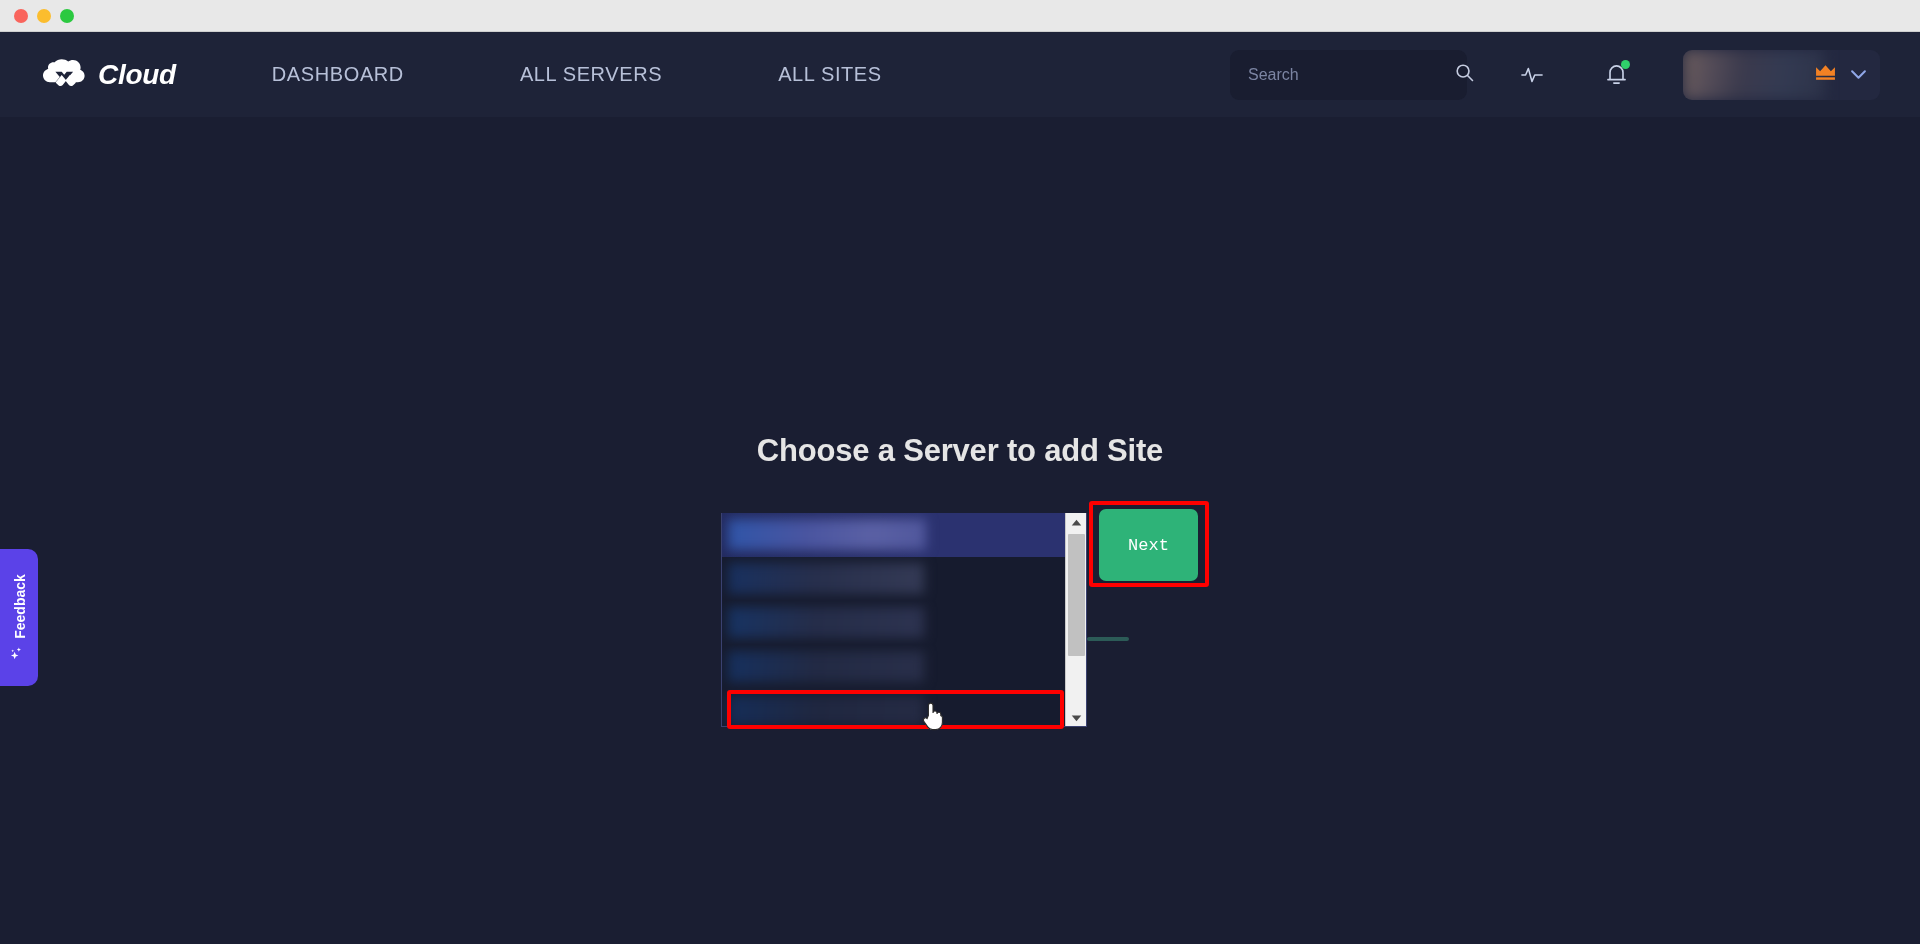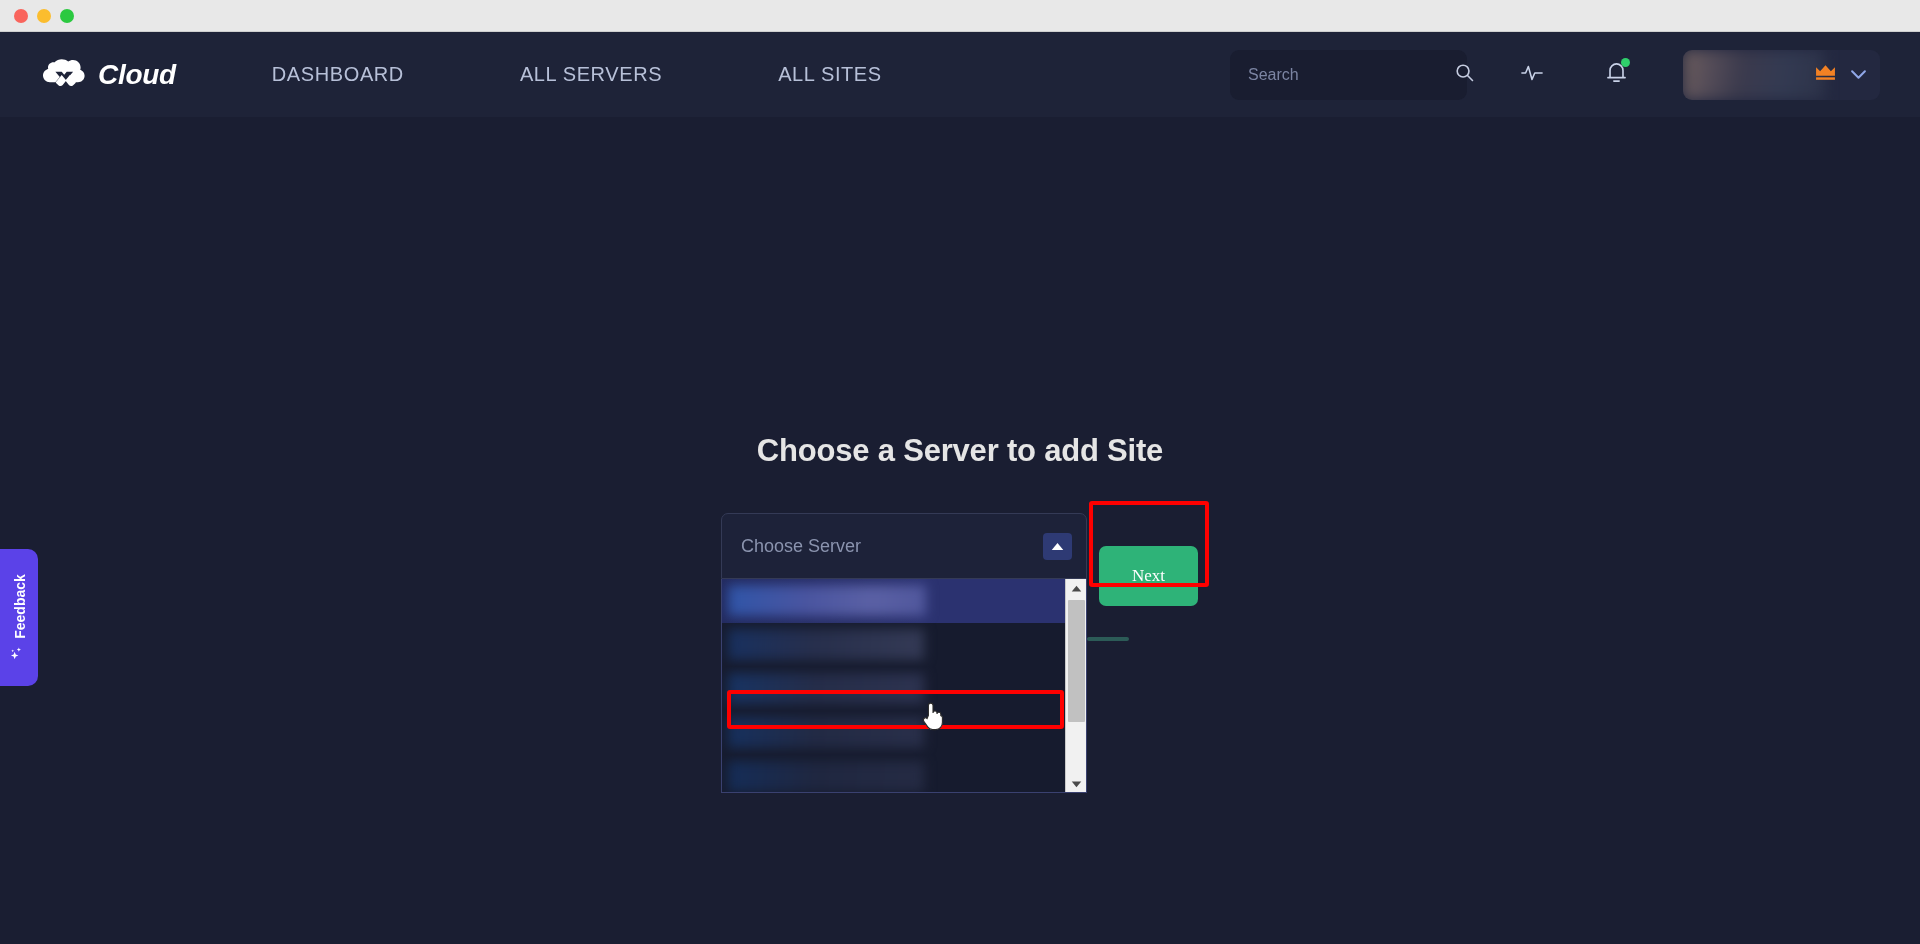--- a/index.html
+++ b/index.html
@@ -44,21 +44,21 @@
 
   .mainnav { display: flex; align-items: center; margin-left: 96px; }
   .navitem {
     color: #b7c0d8; font-size: 20px; letter-spacing: 0.6px;
     padding: 10px 0; margin-right: 116px; cursor: pointer;
     white-space: nowrap;
   }
   .navitem:last-child { margin-right: 8px; }
 
   .header-right {
-    margin-left: auto; display: flex; align-items: flex-start;
+    margin-left: auto; display: flex; align-items: center;
     margin-right: 40px; gap: 16px;
   }
 
   .searchbox {
     width: 237px; height: 50px;
     background: #191d30; border-radius: 9px;
     display: flex; align-items: center;
     padding: 0 16px 0 18px;
   }
   .searchbox input {
@@ -188,27 +188,26 @@
     position: absolute; left: 2px; top: 21px;
     width: 17px; height: 122px;
     background: #c1c1c1; border-radius: 1px;
     cursor: pointer;
   }
   .sbar-down { position: absolute; bottom: 0; left:0; width: 21px; }
 
   
   .next-btn {
     position: absolute; left: 1099px; top: 392px;
-    width: 99px; height: 60px;
+    width: 99px; height: 72px;
     background: #2eb378; border-radius: 7px;
     color: #ffffff; font-size: 17px;
     display: flex; align-items: center; justify-content: center;
     cursor: pointer; border: 0;
-    font-family: Liberation Serif, serif;
-    margin-top: 37px;
+    font-family: Liberation Mono, monospace;
   }
 
   
   .redbox {
     position: absolute;
     border: 4px solid #fe0000;
     border-radius: 3px;
     pointer-events: none;
   }
   #rb-next   { left: 1089px; top: 384px;  width: 120px; height: 86px; }
@@ -307,28 +306,20 @@
 </div>
 
 <div class="page">
 
   <div class="page-title">Choose a Server to add Site</div>
 
   <div class="teal-rule"></div>
 
   <div class="select-shell">
 
-    <div class="select-box">
-      <span class="select-value">Choose Server</span>
-      <span class="caret-btn">
-        <svg width="13" height="9" viewBox="0 0 14 9">
-          <path fill="#ffffff" d="M7 0.6L13.2 8.4H0.8z"></path>
-        </svg>
-      </span>
-    </div>
 
     <div class="select-list">
       <div class="opt sel">
         <span class="blur-label"></span>
       </div>
       <div class="opt o2">
         <span class="blur-label"></span>
       </div>
       <div class="opt o3">
         <span class="blur-label"></span>

